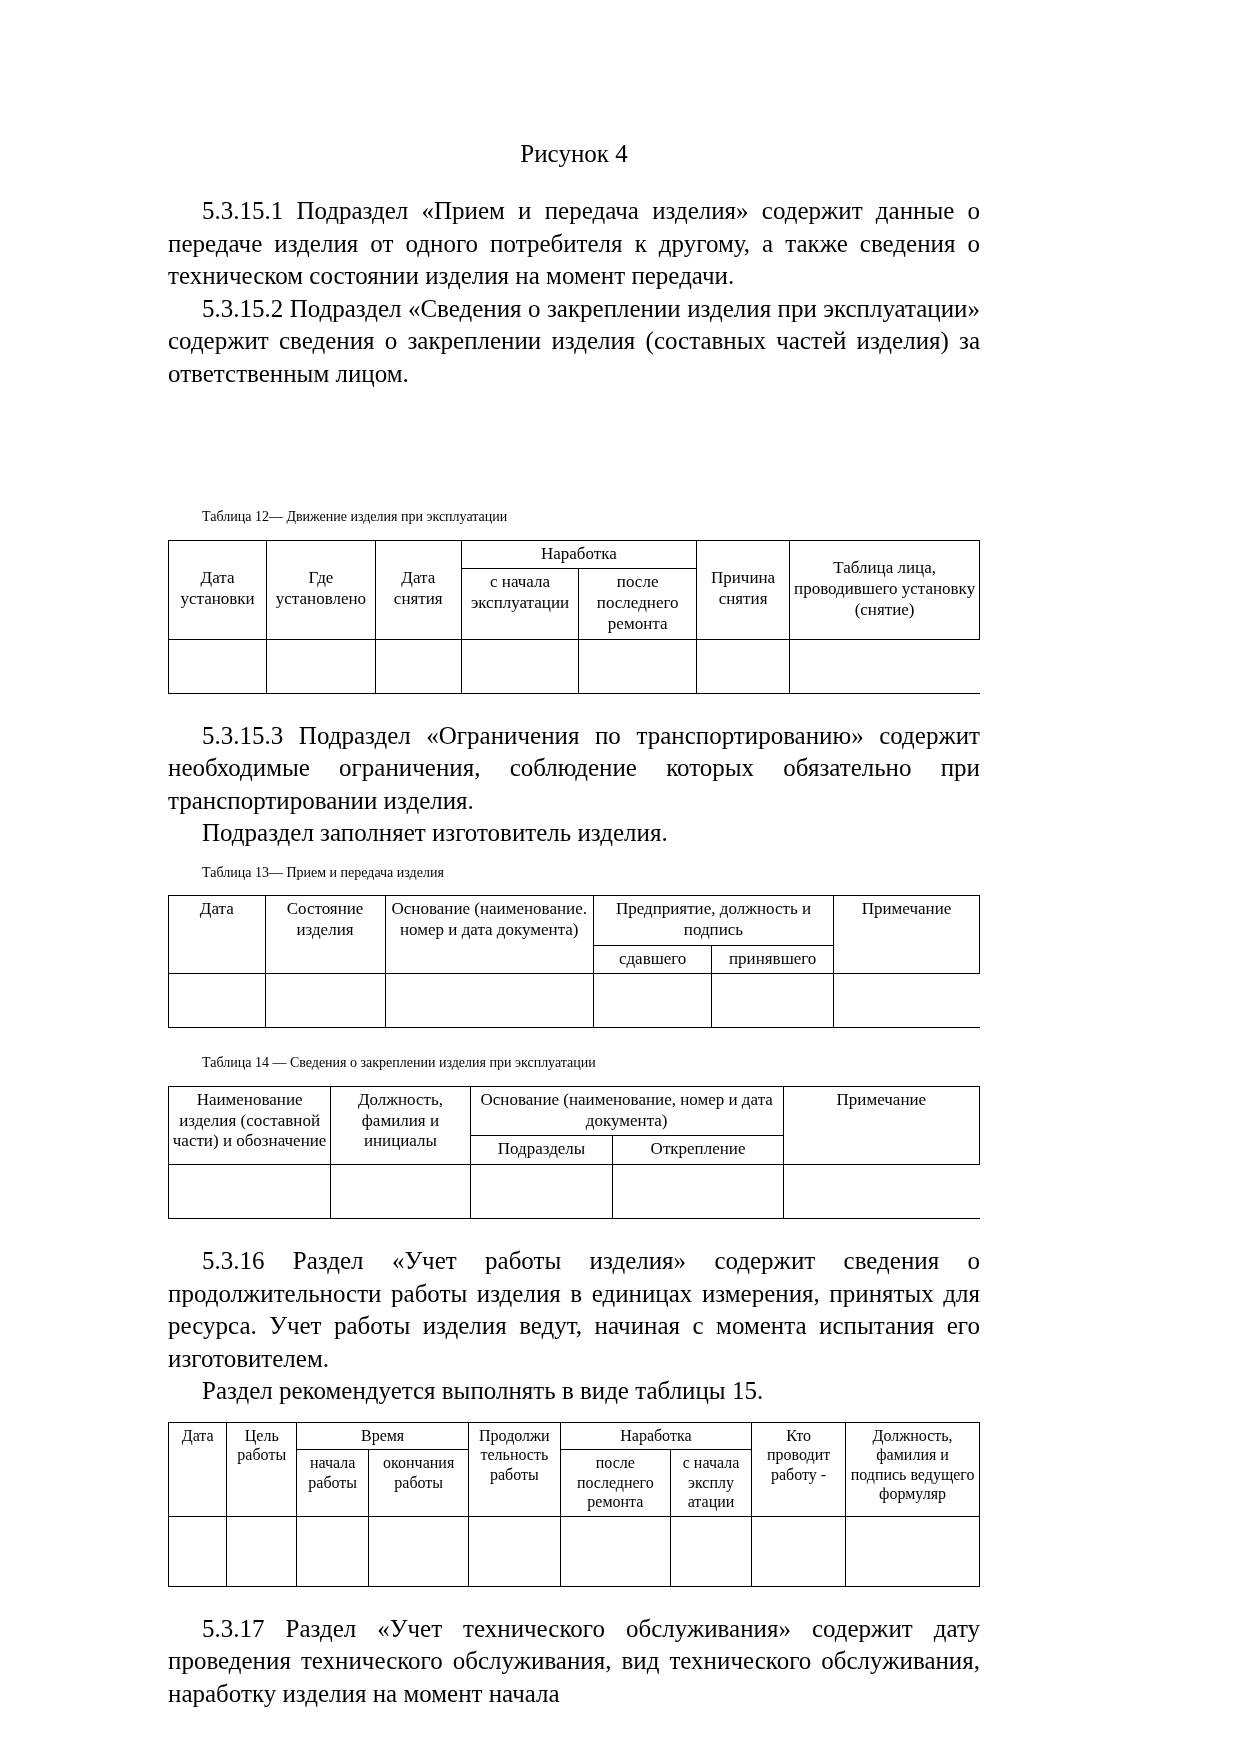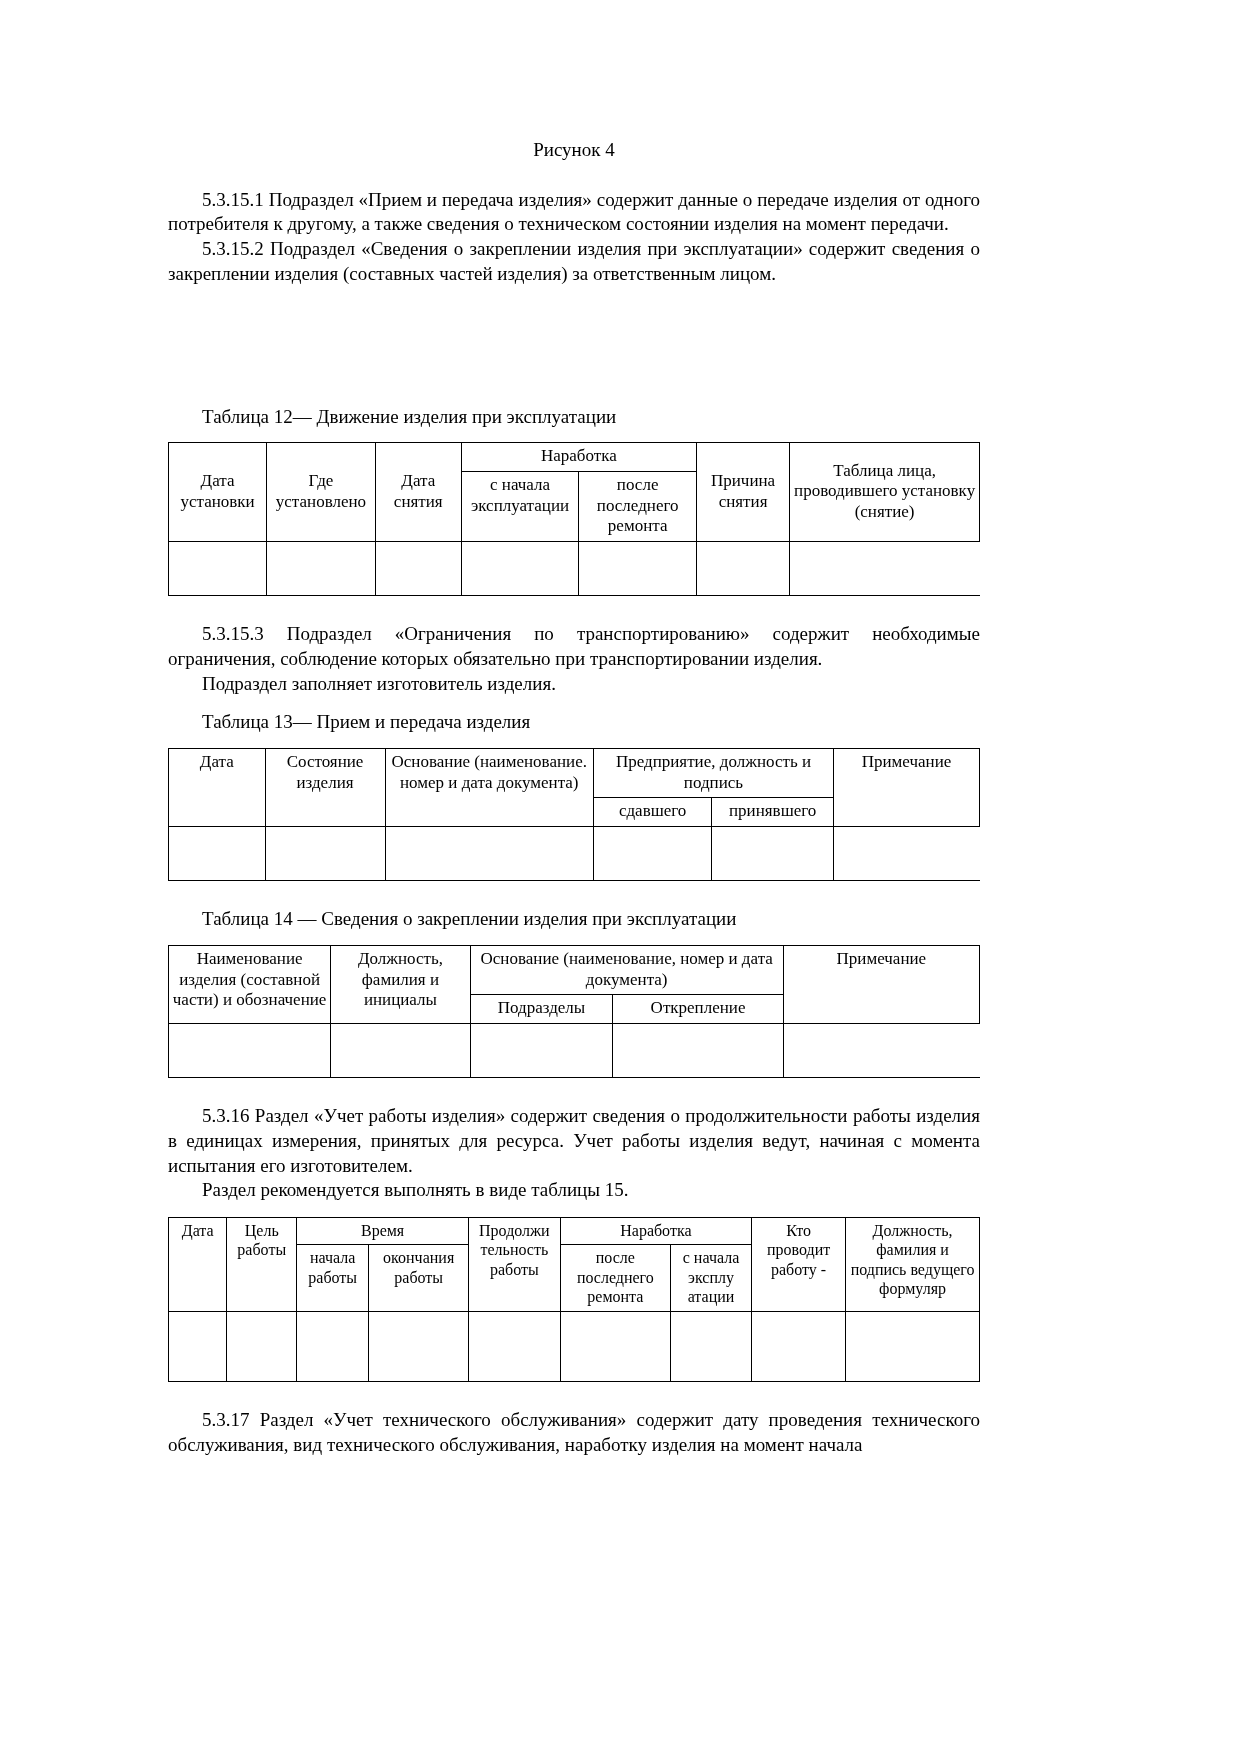--- a/index.html
+++ b/index.html
@@ -17,42 +17,42 @@
   }
   .page {
     position: absolute;
     left: 168px;
     top: 0;
     width: 812px;
     height: 1755px;
   }
   .fig-caption {
     text-align: center;
-    font-size: 19px;
+    font-size: 25px;
     margin-top: 138px;
     line-height: 1.25;
   }
   p.body-text {
-    font-size: 19px;
+    font-size: 25px;
     line-height: 1.30;
     text-align: justify;
     text-justify: inter-word;
     margin: 0;
     text-indent: 34px;
     hyphens: none;
   }
   p.tight {
     margin-top: 0;
   }
   .gap-lg { height: 118px; }
   .gap-md { height: 26px; }
   .gap-sm { height: 14px; }
 
   .tbl-caption {
-    font-size: 19px;
+    font-size: 14px;
     margin: 0 0 14px 34px;
     line-height: 1.25;
   }
 
   table.doc {
     border-collapse: collapse;
     width: 100%;
     font-size: 17px;
     line-height: 1.22;
     table-layout: fixed;

